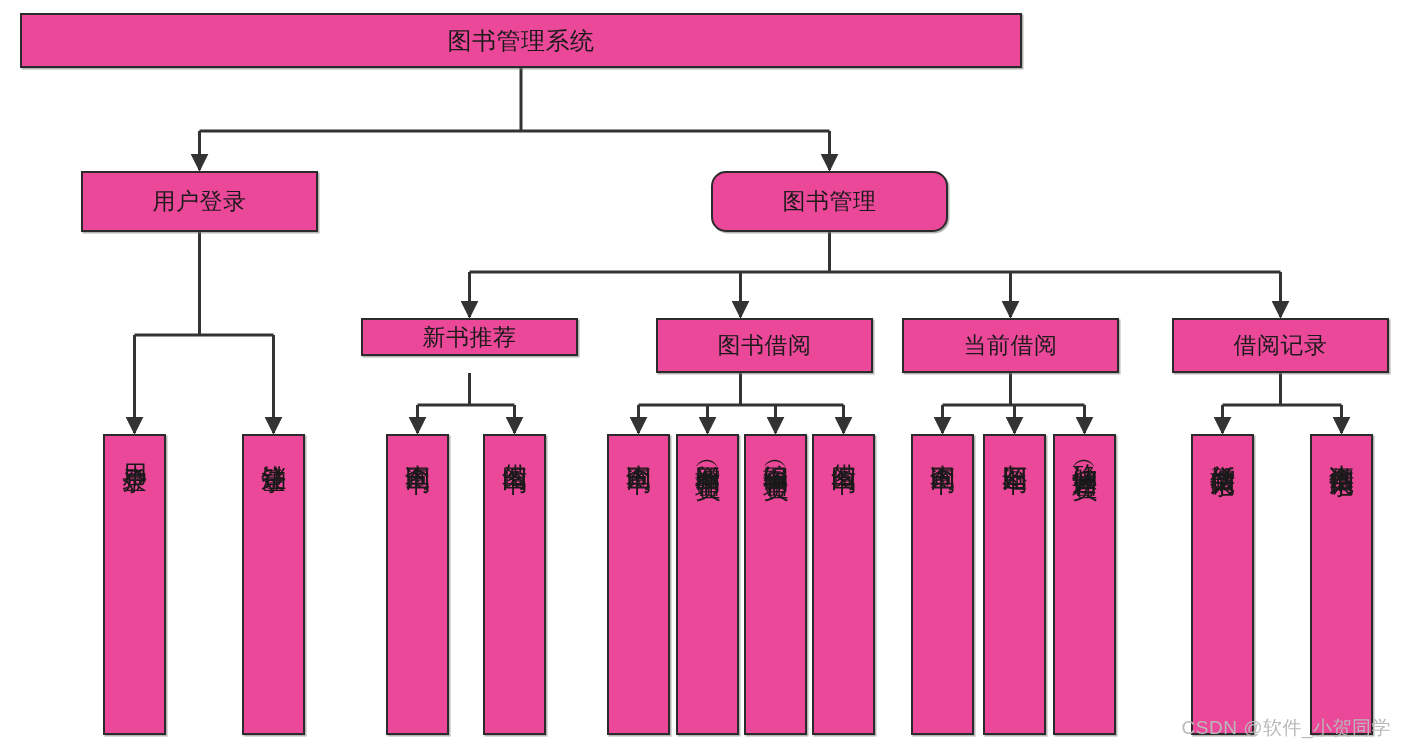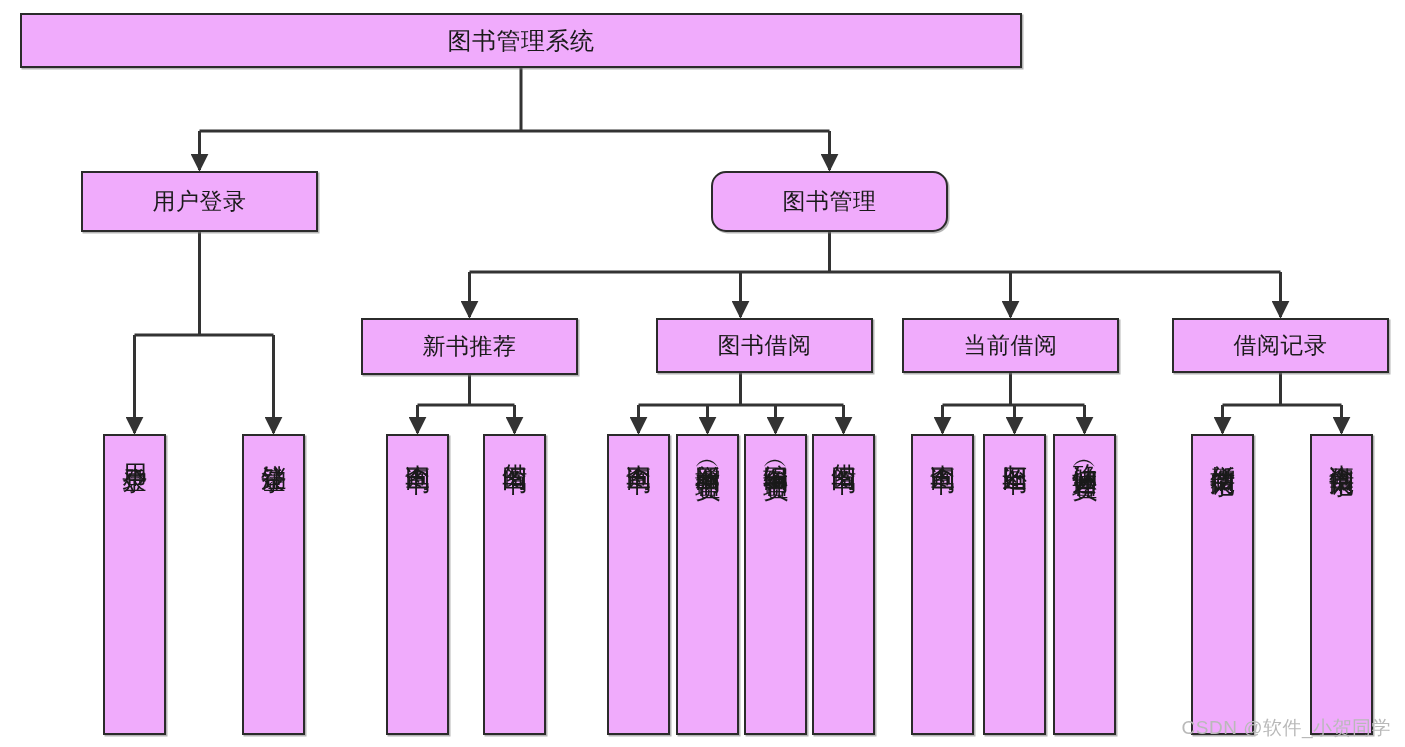--- a/index.html
+++ b/index.html
@@ -22,21 +22,21 @@
     position: absolute;
     left: 0;
     top: 0;
     width: 1405px;
     height: 747px;
     pointer-events: none;
   }
   .node {
     position: absolute;
     box-sizing: border-box;
-    background: #f0abfc;
+    background: #ec4899;
     border: 2px solid #2b2b2b;
     box-shadow: 1.5px 1.5px 0 rgba(120,120,120,0.55);
     display: flex;
     align-items: center;
     justify-content: center;
     color: #1a1a1a;
   }
   .node .node-label {
     display: block;
     text-align: center;
@@ -127,21 +127,21 @@
   <div id="node-layer">
       <div class="node horiz root" style="left: 20px; top: 13px; width: 1002px; height: 55px;">
         <span class="node-label">图书管理系统</span>
       </div>
       <div class="node horiz" style="left: 81px; top: 171px; width: 237px; height: 61px;">
         <span class="node-label">用户登录</span>
       </div>
       <div class="node horiz" style="left: 711px; top: 171px; width: 237px; height: 61px; border-radius: 15px;">
         <span class="node-label">图书管理</span>
       </div>
-      <div class="node horiz" style="left: 361px; top: 318px; width: 217px; height: 57px;">
+      <div class="node horiz" style="left: 361px; top: 318px; width: 217px; height: 38px;">
         <span class="node-label">新书推荐</span>
       </div>
       <div class="node horiz" style="left: 632px; top: 318px; width: 217px; height: 55px; margin-left: 24px;">
         <span class="node-label">图书借阅</span>
       </div>
       <div class="node horiz" style="left: 902px; top: 318px; width: 217px; height: 55px;">
         <span class="node-label">当前借阅</span>
       </div>
       <div class="node horiz" style="left: 1172px; top: 318px; width: 217px; height: 55px;">
         <span class="node-label">借阅记录</span>

